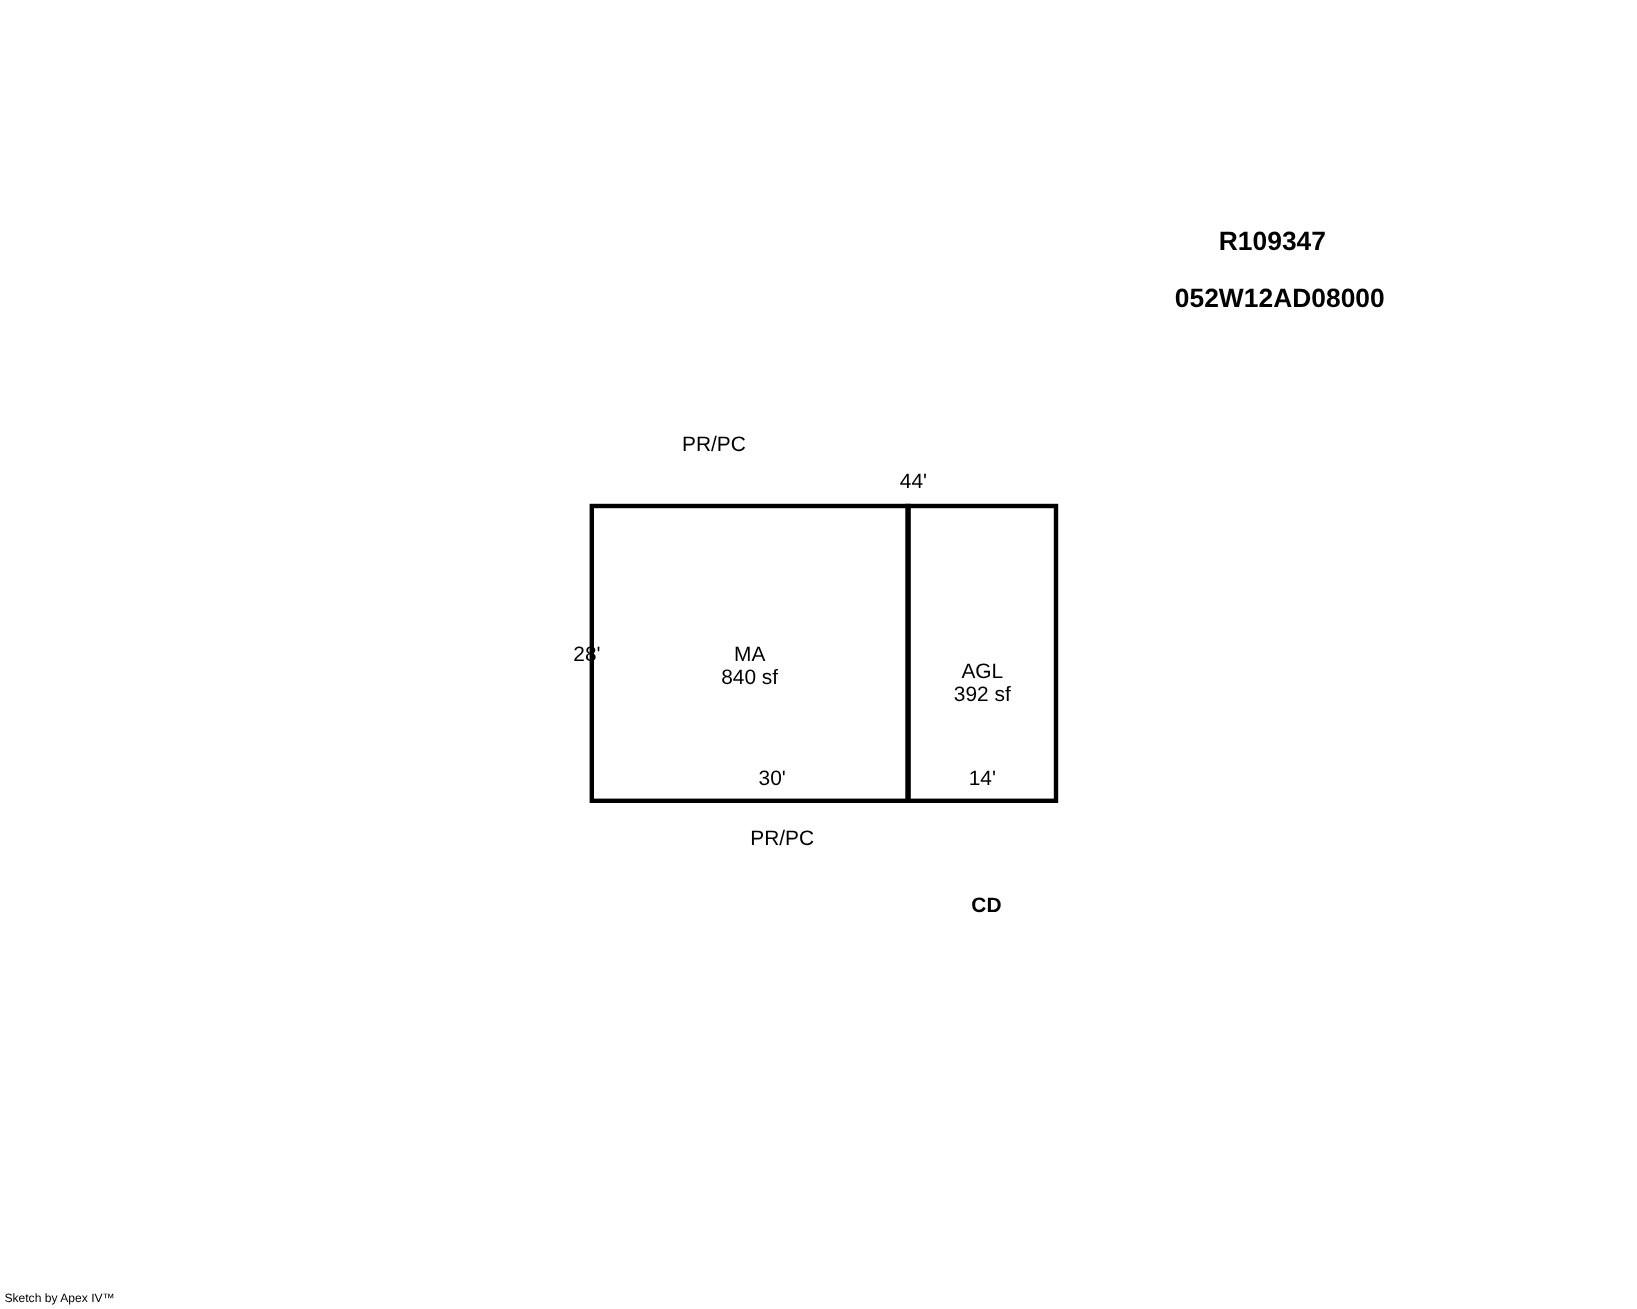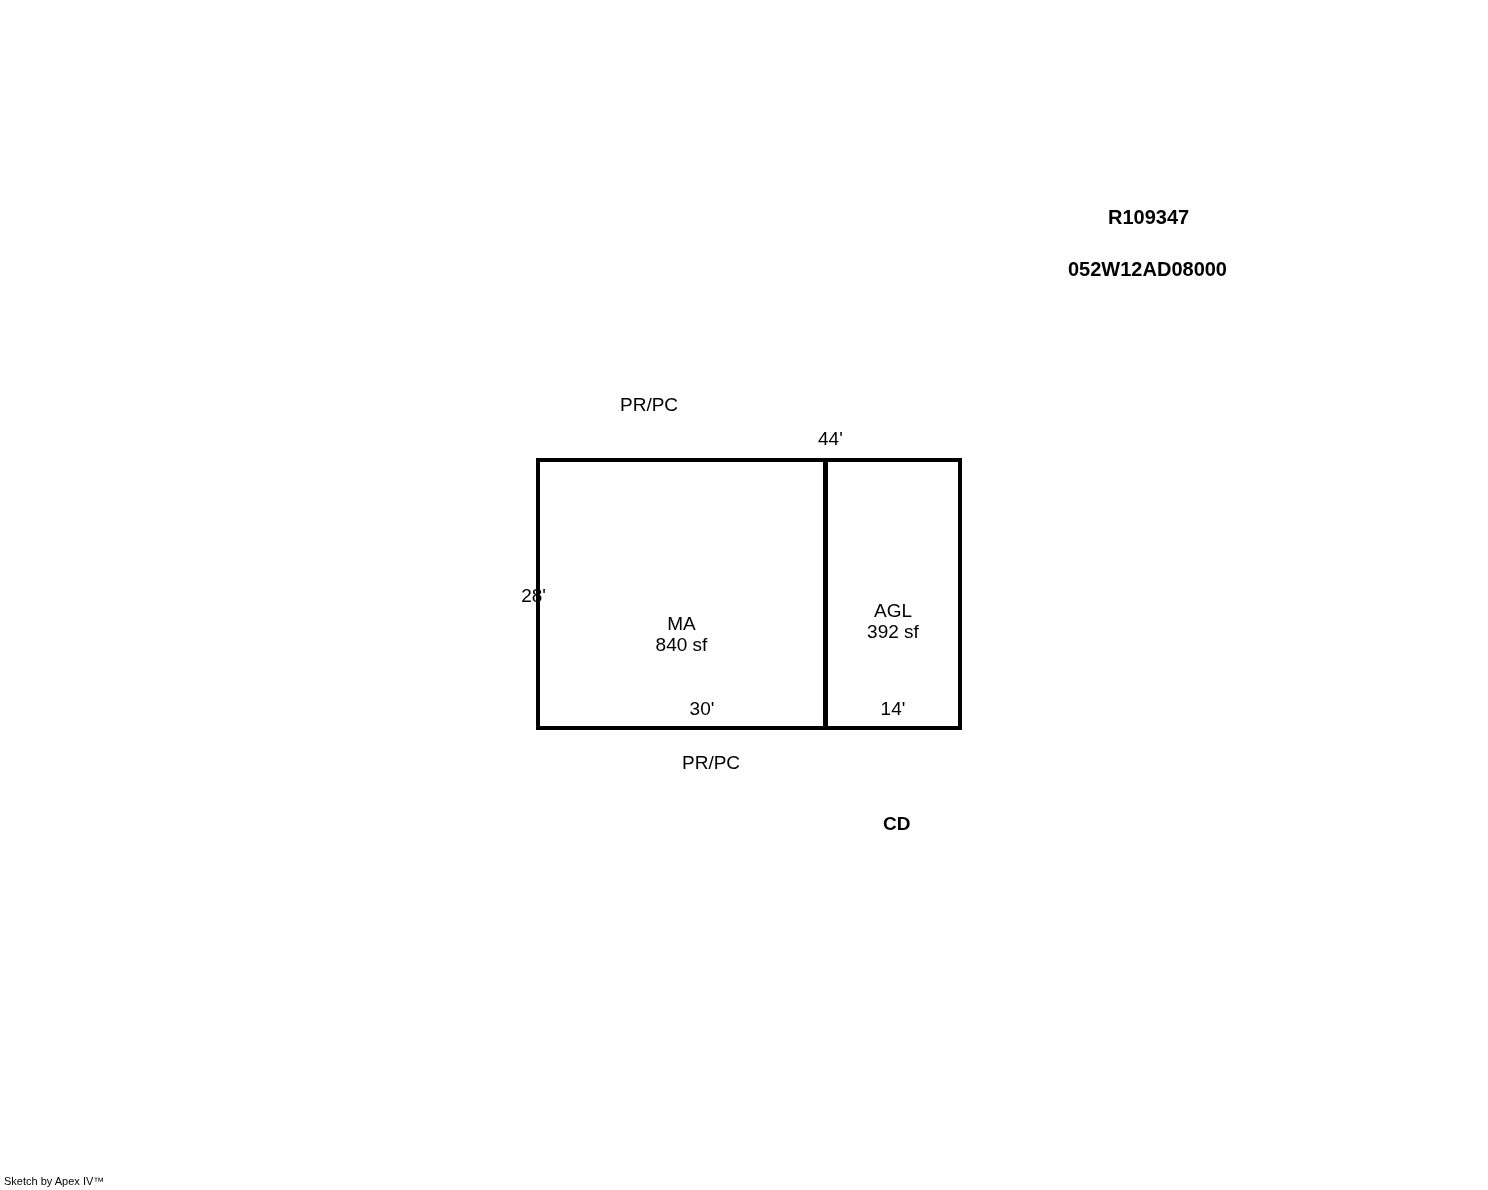--- a/index.html
+++ b/index.html
@@ -15,21 +15,21 @@
     position: relative;
     overflow: hidden;
   }
   .abs { position: absolute; }
   .lbl {
     font-size: 19px;
     line-height: 21px;
     white-space: nowrap;
   }
   .hdr {
-    font-size: 20px;
+    font-size: 24px;
     font-weight: bold;
     white-space: nowrap;
   }
   #record-id   { left: 1108px; top: 206px; }
   #parcel-id   { left: 1068px; top: 258px; text-align: center; }
 
   #top-boundary-label    { left: 620px; top: 394px; }
   #top-dimension         { left: 818px; top: 428px; }
 
   #building-outline {
@@ -53,21 +53,20 @@
     left: 454px;
     top: 585px;
     width: 92px;
     text-align: right;
   }
   #section-ma-label {
     left: 540px;
     top: 585px;
     width: 283px;
     text-align: center;
-    margin-top: 28px;
   }
   #section-agl-label {
     left: 828px;
     top: 600px;
     width: 130px;
     text-align: center;
   }
   #ma-width-dimension {
     left: 540px;
     top: 698px;

